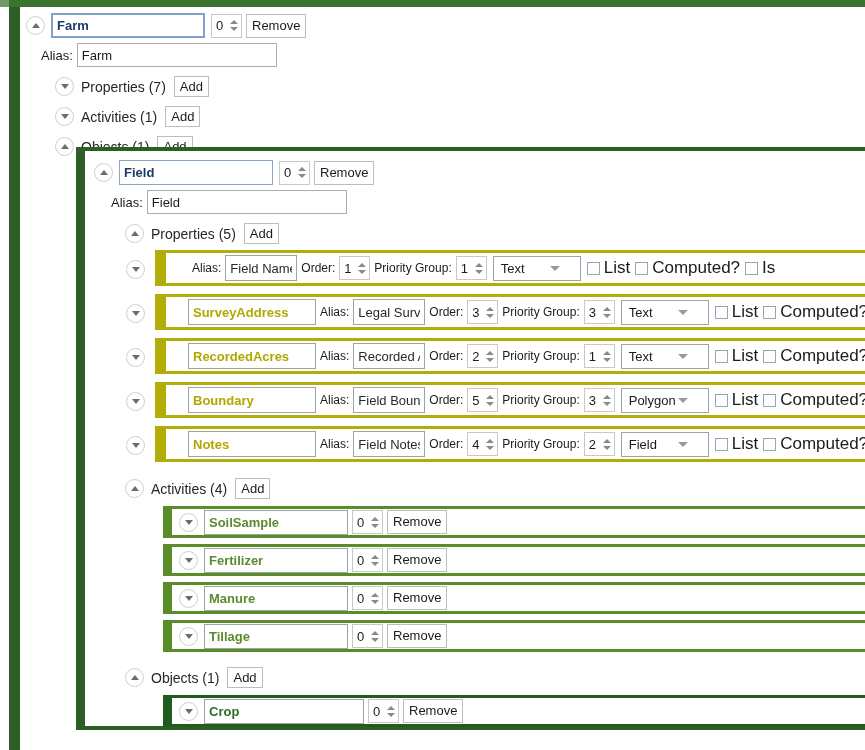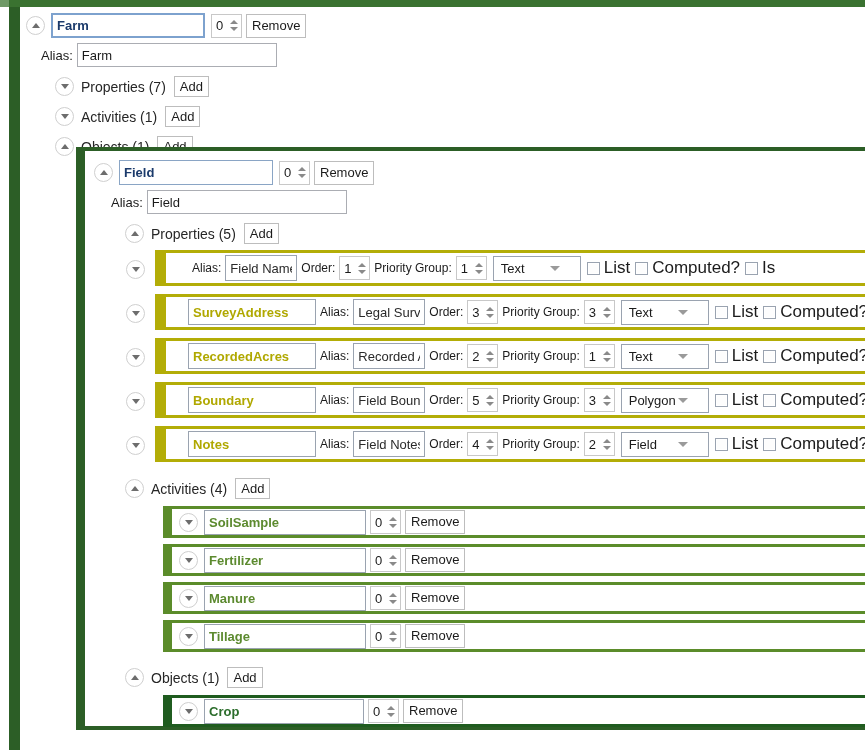--- a/index.html
+++ b/index.html
@@ -99,21 +99,21 @@
     border: 1px solid #9aa3b0;
     height: 26px;
   }
   input.prop-alias {
     width: 72px;
     height: 26px;
     border: 1px solid #9aa3b0;
     color: #2a2a2a;
   }
   input.act-name {
-    width: 162px;
+    width: 144px;
     font-weight: bold;
     color: #5c8a2f;
     border: 1px solid #9aa3b0;
     height: 25px;
   }
   input.objchild-name {
     width: 160px;
     font-weight: bold;
     color: #2c6d2c;
     border: 1px solid #9aa3b0;

